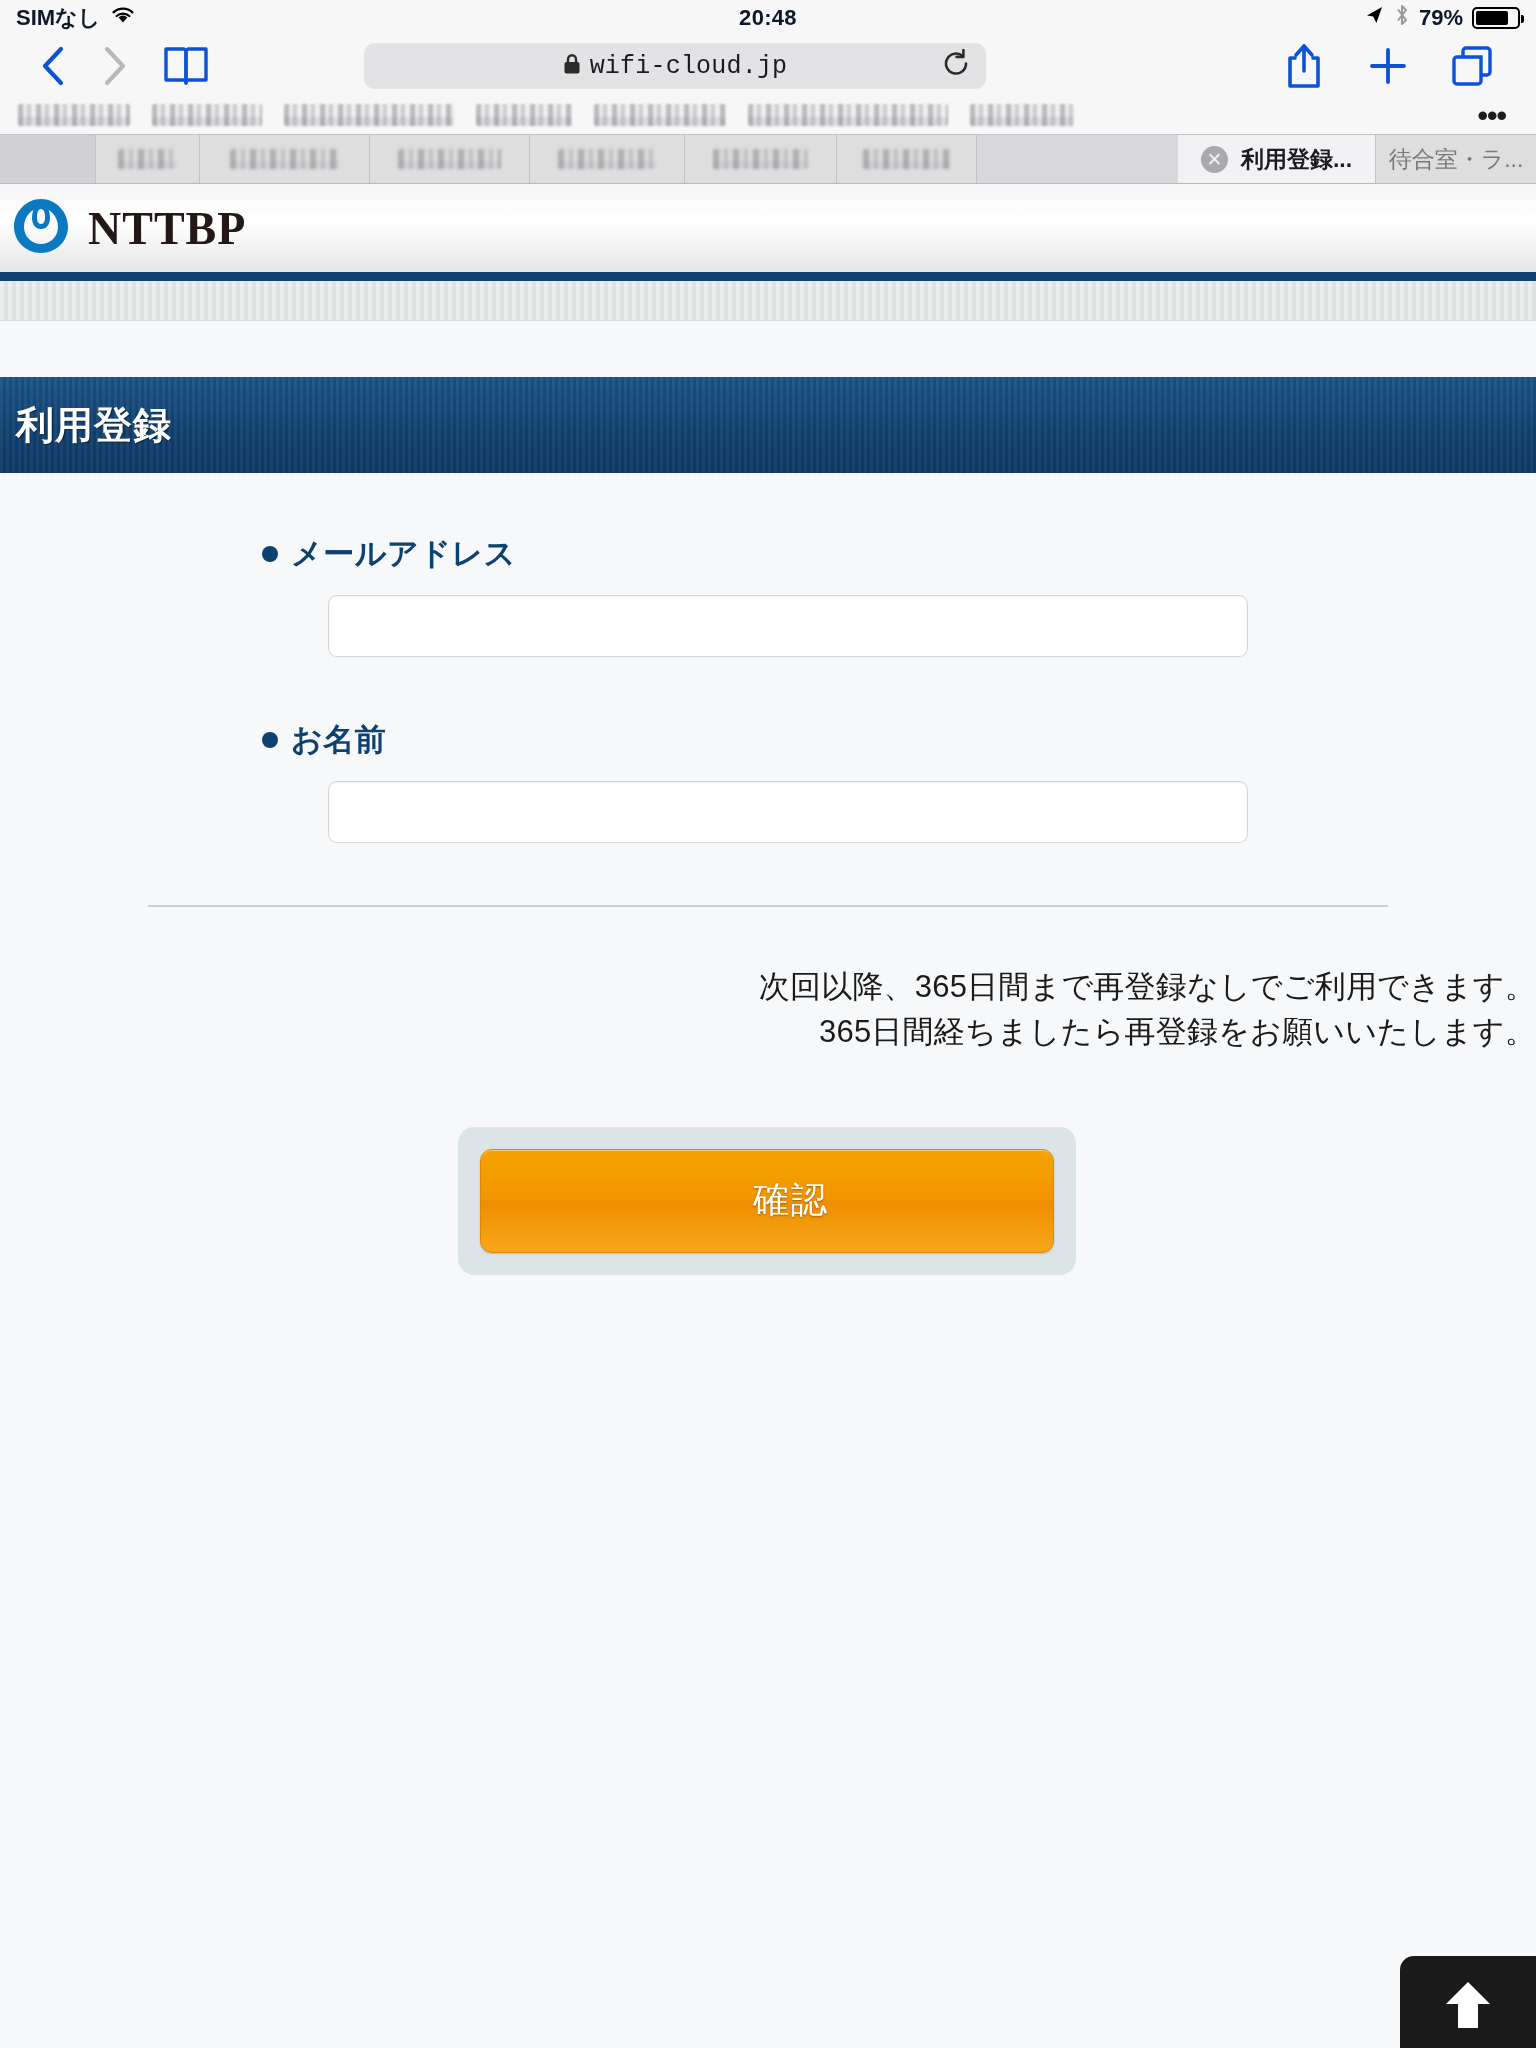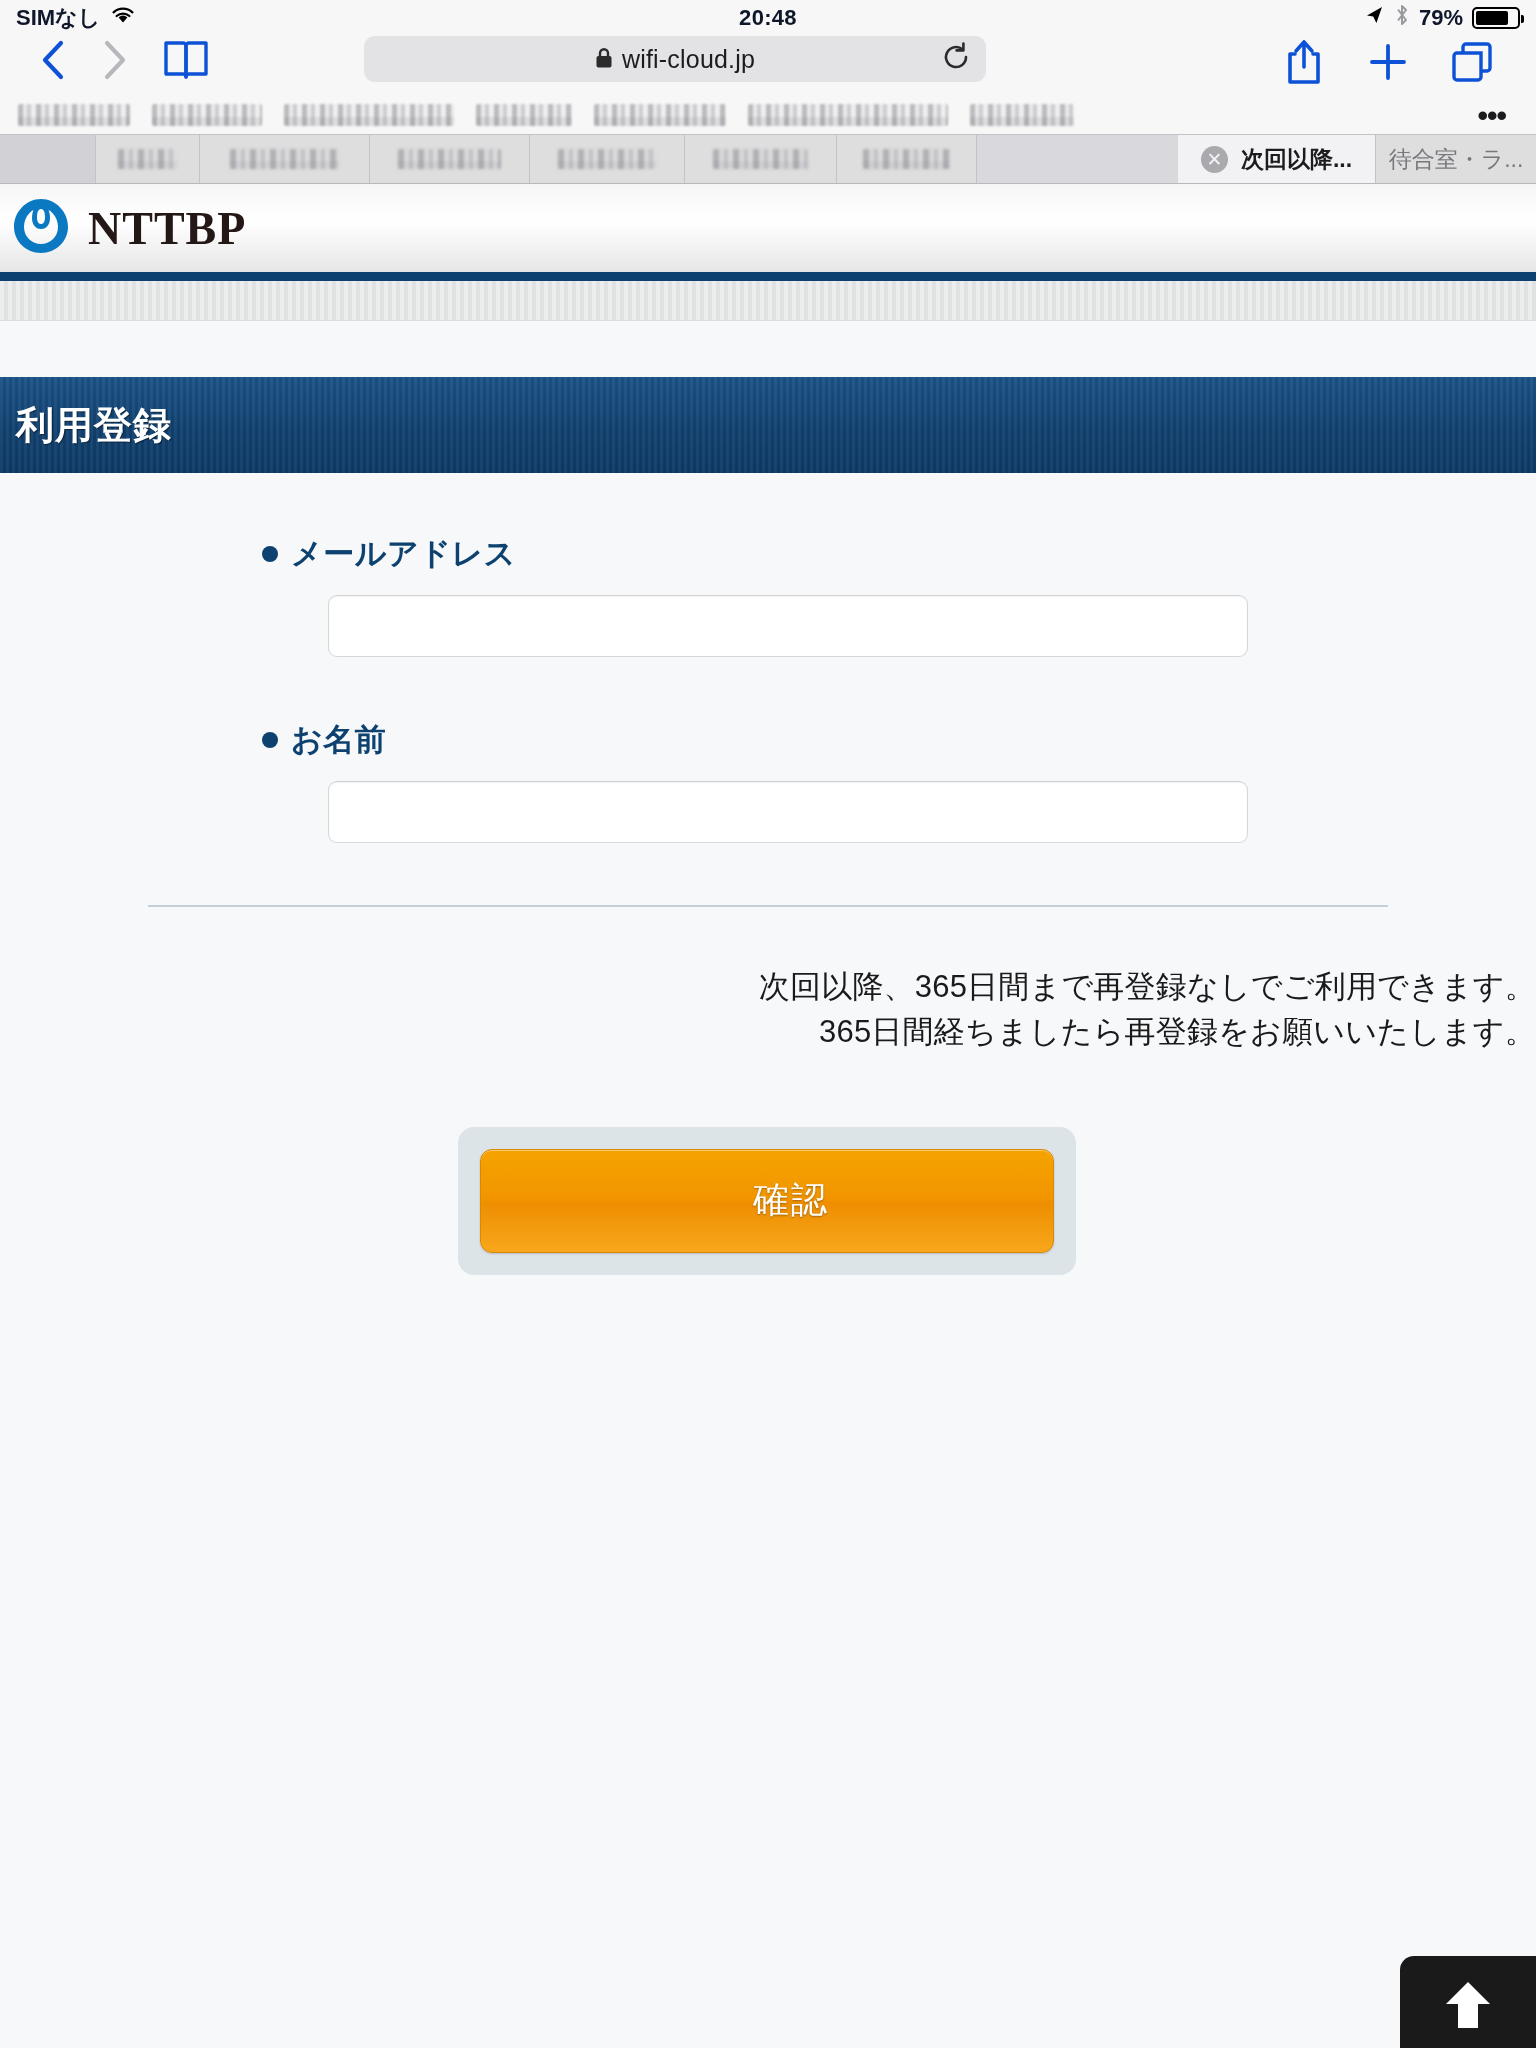--- a/index.html
+++ b/index.html
@@ -60,24 +60,25 @@
   }
   .batt-fill {
     position: absolute; left: 2px; top: 2px; bottom: 2px;
     background: #000; border-radius: 2px;
   }
 
   
   .toolbar {
     height: 60px;
     display: flex;
-    align-items: flex-start;
+    align-items: center;
     padding: 0 22px;
     gap: 0;
     background: #f7f7f8;
+    font-family: Liberation Mono, monospace;
   }
   .nav-btn {
     width: 62px; height: 48px;
     display: flex; align-items: center; justify-content: center;
     color: #0d52d6;
   }
   .nav-btn.disabled { color: #b8b8bc; }
   .book-btn { width: 80px; height: 48px; display:flex; align-items:center; justify-content:center; }
 
   .urlbar {
@@ -462,21 +463,21 @@
         </div>
         <div class="tab blurred" style="flex: 0 0 152px;">
           <div class="tab-blur"></div>
         </div>
         <div class="tab blurred" style="flex: 0 0 140px;">
           <div class="tab-blur"></div>
         </div>
       </div>
     <div class="tab active" style="flex:0 0 198px;">
       <span class="tab-close">✕</span>
-      <span class="tab-label">次回以降...</span>
+      <span class="tab-label">利用登録...</span>
     </div>
     <div class="tab next" style="flex:0 0 160px;">
       <span class="tab-label">待合室・ラ...</span>
     </div>
   </div>
 </div>
 
 <div class="page">
 
   <div class="site-header">

